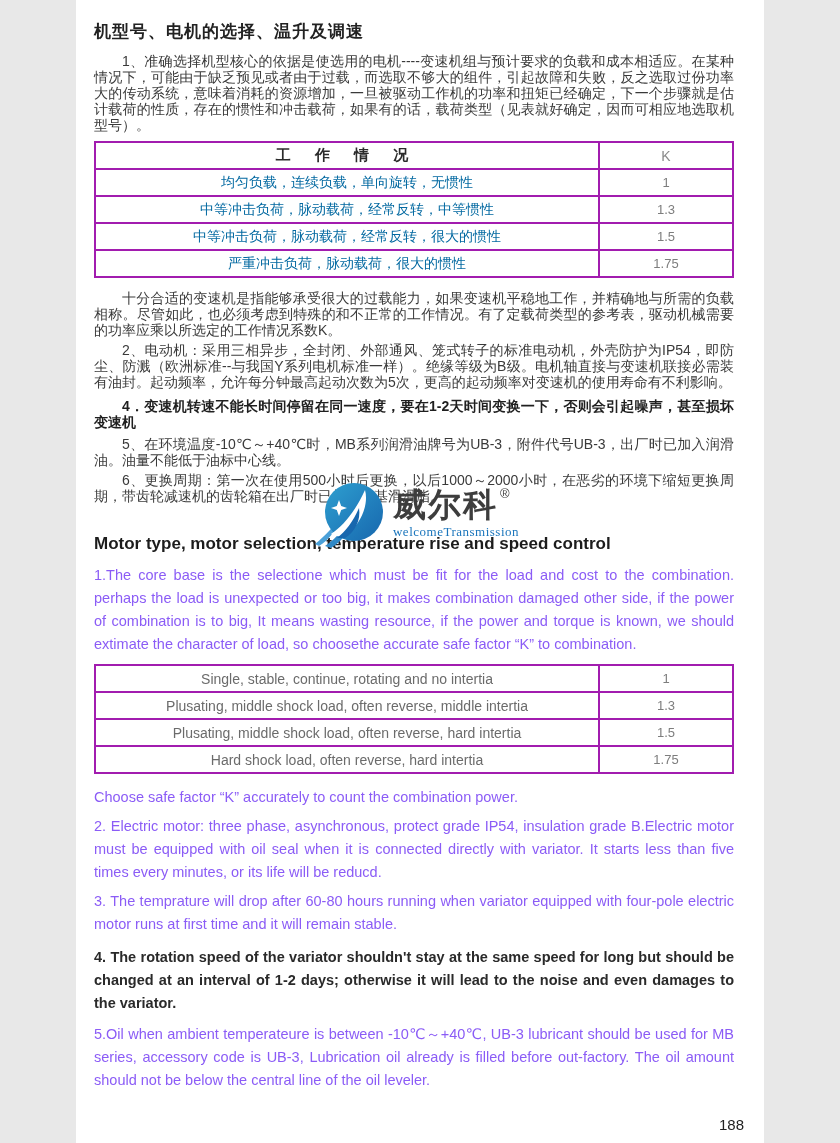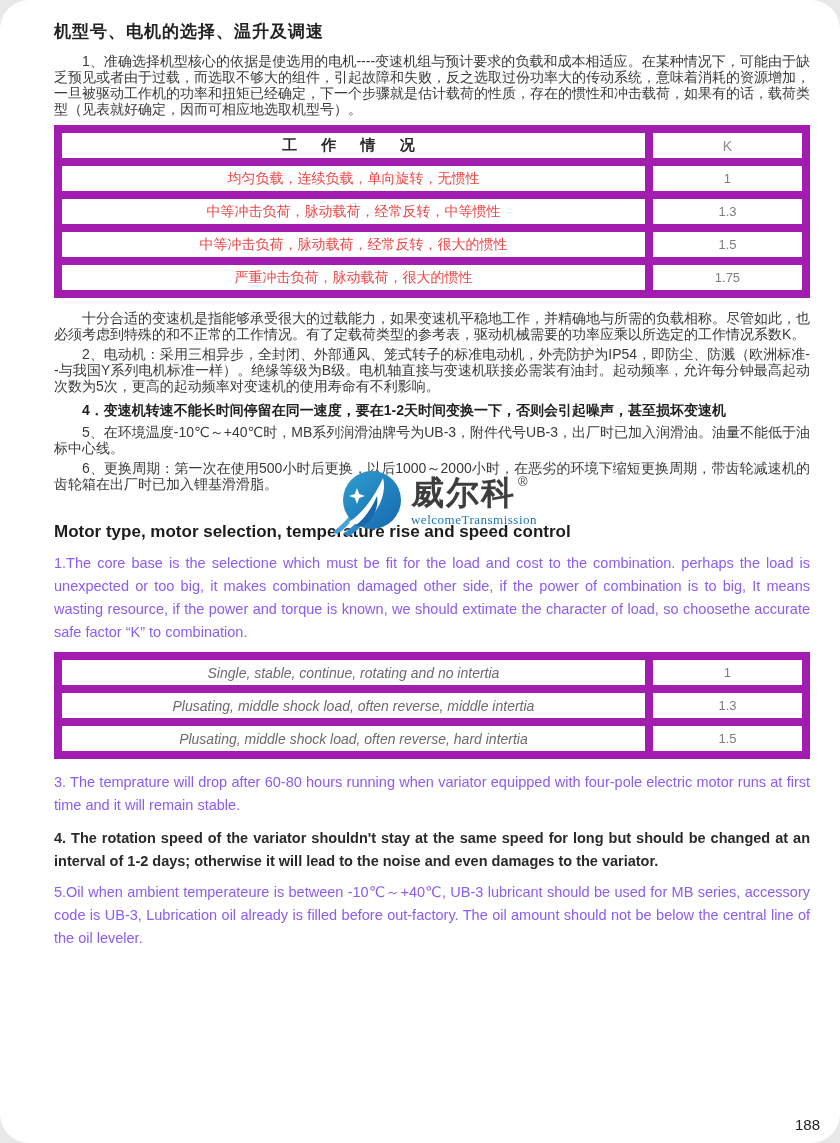--- a/index.html
+++ b/index.html
@@ -1,55 +1,54 @@
 <!DOCTYPE html>
 <html><head>
 <meta charset="utf-8">
 <style>
   html,body{margin:0;padding:0;background:#e8e8e8;}
   .page{
     position:relative;
-    width:840px;height:1143px;
+    width:688px;height:1143px;
     margin:0 auto;
     background:#ffffff;
     box-sizing:border-box;
-    padding:20px 30px 0 54px;
+    padding:20px 30px 0 18px;
     font-family:"Liberation Sans","DejaVu Sans",sans-serif;
     color:#333;
     overflow:hidden;
-    border-radius:29px;
   }
   
   .cn-title{
     font-size:17px;font-weight:bold;color:#222;
     margin:0 0 10px 0;letter-spacing:1px;
   }
   .cn-para{
     font-size:14px;line-height:16px;color:#3a3a3a;
     text-indent:2em;margin:0 0 4px 0;text-align:justify;
   }
   .cn-para.bold{font-weight:bold;color:#1f1f1f;margin:8px 0 6px 0;}
   
   table.ktable{
     width:100%;border-collapse:collapse;margin:8px 0 12px 0;
     table-layout:fixed;
   }
   table.ktable td,table.ktable th{
-    border:8px solid #a21caf;
+    border:2px solid #a21caf;
     padding:2px 6px;text-align:center;vertical-align:middle;
     height:21px;
   }
   table.ktable .col-cond{width:79%;}
   table.ktable .col-k{width:21%;}
   .cn-th{font-size:15px;font-weight:bold;letter-spacing:10px;color:#2b2b2b;}
   .k-head{font-size:14px;color:#8a8a8a;font-weight:normal;letter-spacing:0;}
-  .cn-cell{font-size:14px;color:#ef4444;margin-top:20px;}
+  .cn-cell{font-size:14px;color:#0369a1;margin-top:20px;}
   .k-val{font-size:13px;color:#7d7d7d;}
   .en-th{font-size:15px;font-weight:bold;color:#222;letter-spacing:0.5px;}
-  .en-cell{font-size:14px;color:#6b6b6b;font-style:italic;}
+  .en-cell{font-size:14px;color:#6b6b6b;}
   
   .logo-row{
     display:flex;justify-content:center;align-items:flex-start;
     height:48px;margin-top:-26px;position:relative;z-index:2;
   }
   .logo-inner{display:flex;align-items:flex-start;}
   .logo-mark{width:78px;height:66px;margin-right:6px;}
   .logo-textcol{padding-top:6px;}
   .logo-brandline{display:flex;align-items:flex-start;}
   .logo-brand{
@@ -166,21 +165,27 @@
         <td class="k-val">1</td>
       </tr>
       <tr>
         <td class="en-cell">Plusating, middle shock load, often reverse, middle intertia</td>
         <td class="k-val">1.3</td>
       </tr>
       <tr>
         <td class="en-cell">Plusating, middle shock load, often reverse, hard intertia</td>
         <td class="k-val">1.5</td>
       </tr>
+      <tr>
+        <td class="en-cell">Hard shock load, often reverse, hard intertia</td>
+        <td class="k-val">1.75</td>
+      </tr>
     </tbody>
   </table>
 
+  <p class="en-para">Choose safe factor  “K”  accurately to count the combination power.</p>
+  <p class="en-para">2. Electric motor: three phase, asynchronous, protect grade IP54, insulation grade B.Electric motor must be equipped with oil seal when it is connected directly with variator. It starts less than five times every minutes, or its life will be reducd.</p>
   <p class="en-para">3. The temprature will drop after 60-80  hours running when  variator equipped with four-pole electric motor runs at first time and it will remain stable.</p>
   <p class="en-para bold">4. The rotation speed of the variator shouldn't stay at the same speed for long but should be changed at an interval of 1-2 days; otherwise it will lead to the noise and even damages to the variator.</p>
   <p class="en-para">5.Oil when ambient temperateure is between -10℃～+40℃, UB-3 lubricant should be used for MB series, accessory code is UB-3, Lubrication oil already is filled before out-factory. The oil amount should not be below the central line of the oil leveler.</p>
 
   <div class="page-num">188</div>
 </div>
 
 </body></html>

